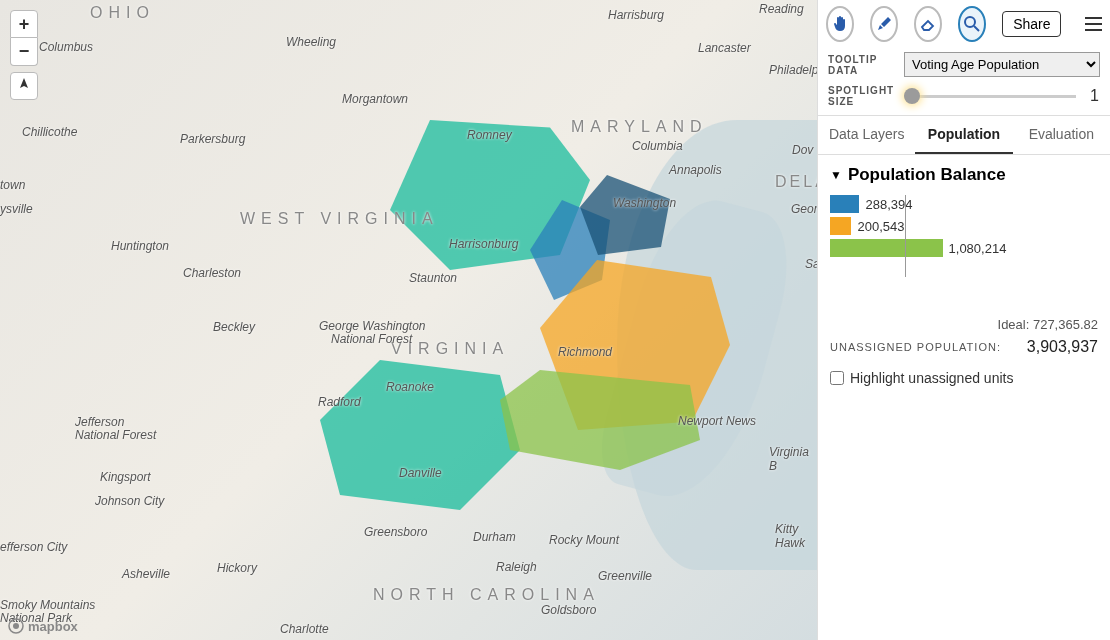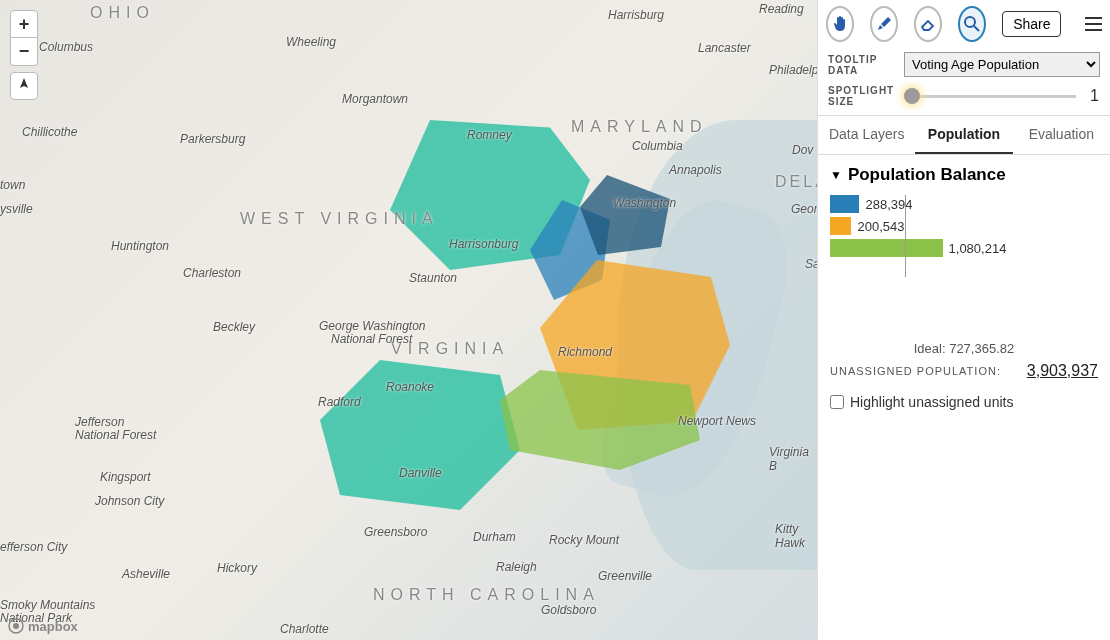--- a/index.html
+++ b/index.html
@@ -52,24 +52,24 @@
 .panel { padding: 10px 12px; overflow-y: auto; }
 .panel-header { display: flex; align-items: center; gap: 6px; font-weight: 700; font-size: 17px; margin-bottom: 10px; cursor: pointer; }
 .panel-header .caret { font-size: 12px; }
 
 .bars { display: flex; flex-direction: column; gap: 4px; position: relative; }
 .bar-row { display: flex; align-items: center; height: 18px; position: relative; }
 .bar { height: 100%; }
 .bar-label { margin-left: 6px; font-size: 13px; color: #333; }
 .bar-label.over { position: absolute; right: 4px; color: #222; font-weight: 600; background: rgba(26,188,156,0.3); padding: 0 2px; }
 .bars-ideal { position: absolute; top: 0; bottom: -20px; width: 1px; background: #999; }
-.ideal-text { text-align: center; font-size: 13px; color: #555; margin-top: 84px; }
+.ideal-text { text-align: right; font-size: 13px; color: #555; margin-top: 60px; }
 
 .stat-row { display: flex; justify-content: space-between; align-items: center; padding: 6px 0; font-size: 11px; letter-spacing: 1px; color: #555; }
-.stat-row .val { font-size: 16px; letter-spacing: 0; color: #222; text-decoration: underline; }
+.stat-row .val { font-size: 16px; letter-spacing: 0; color: #222; }
 
 .checkbox-row { display: flex; align-items: center; gap: 6px; margin-top: 8px; font-size: 14px; color: #333; }
 .checkbox-row input { width: 14px; height: 14px; }
 </style>
 </head>
 <body>
 
 <div class="map-container">
   <div class="map-bg">
     <div class="map-water"></div>

